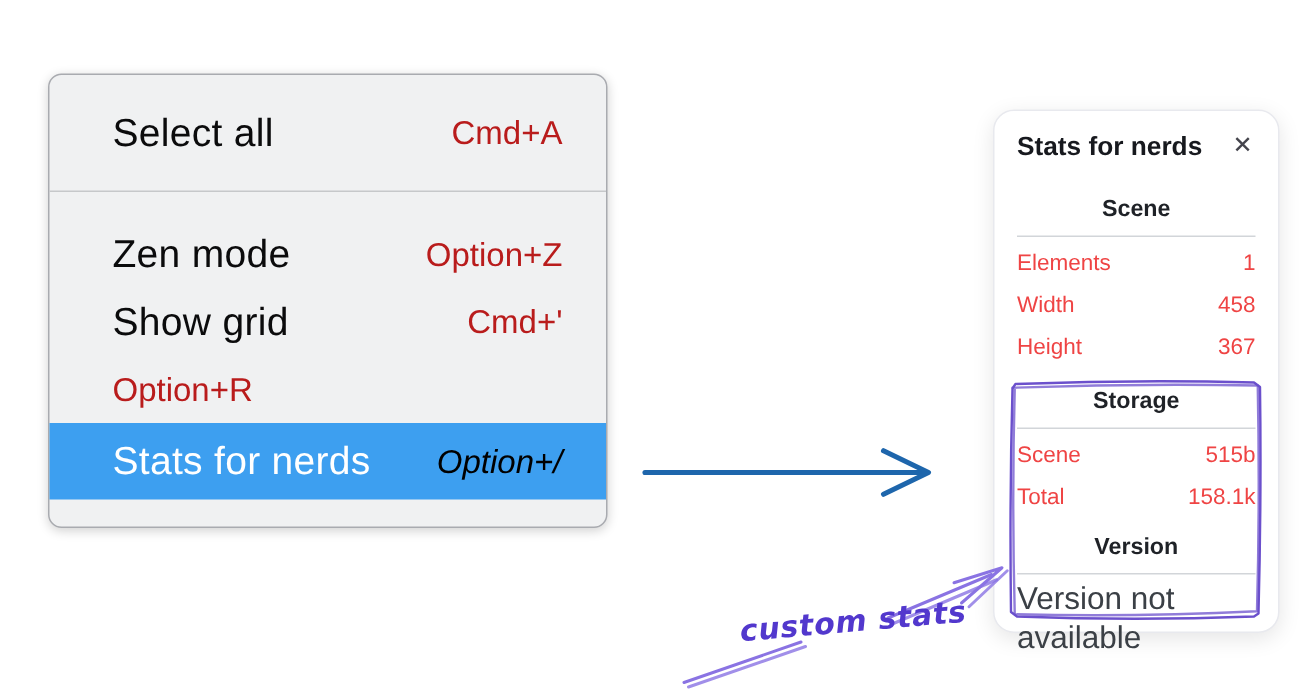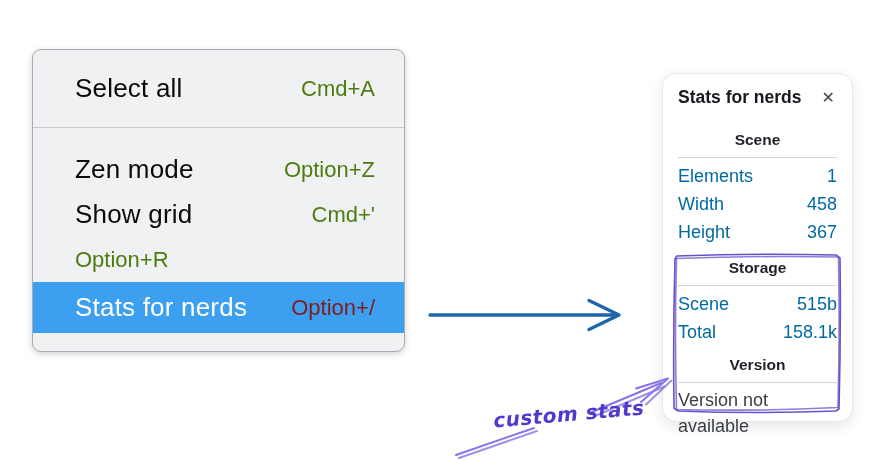--- a/index.html
+++ b/index.html
@@ -14,43 +14,43 @@
     box-shadow:0 2px 7px rgba(0,0,0,.18);
   }
   .menu-row {
     display:flex; justify-content:space-between; align-items:center;
     padding:0 29px 0 42px; height:45px;text-align:right;
   }
   .menu-row.first { height:77px; }
   .menu-divider { border:0; border-top:1px solid #c6c8ca; }
   .menu-group { padding-top:19px; }
   .menu-label { font-size:26px; color:#0b0b0c; letter-spacing:.2px; }
-  .menu-shortcut { font-size:22px; color:#4d7c0f; }
+  .menu-shortcut { font-size:22px; color:#b91c1c; }
   .menu-row.selected { background:#3d9ff0; height:51px; }
   .menu-row.selected .menu-label { color:#ffffff; }
-  .menu-row.selected .menu-shortcut { color:#7f1d1d; }
+  .menu-row.selected .menu-shortcut { color:#000000;font-style:italic; }
 
   
   .panel {
     position:absolute; left:662px; top:73px; width:191px; height:349px;
     background:#ffffff; border:1px solid #e8e9ee; border-radius:14px;
     box-shadow:0 4px 14px rgba(0,0,0,.10);
     padding:13px 15px 0 15px; color:#3b4046;
   }
   .panel-header { display:flex; justify-content:space-between; align-items:center; }
   .panel-title { font-size:17.5px; font-weight:bold; color:#17191e; }
   .panel-close { font-size:16px; color:#44444c; line-height:1; cursor:default; padding:1px 2px; }
   .sec-title { text-align:center; font-weight:bold; font-size:15.5px; color:#1f2227; }
   .sec-title.scene   { margin-top:23px; }
   .sec-title.storage { margin-top:13px; }
   .sec-title.version { margin-top:10px; }
   .sec-hr { border:0; border-top:1px solid #d2d5d9; margin:8px 0 4px 0; }
-  .stat-row { display:flex; justify-content:space-between; font-size:18px;
-              line-height:28px; color:#0369a1;text-align:center; }
-  .panel-note { font-size:18px; color:#3b4046; line-height:26px; margin-top:4px; }
+  .stat-row { display:flex; justify-content:space-between; font-size:15px;
+              line-height:28px; color:#ef4444;text-align:center; }
+  .panel-note { font-size:21px; color:#3b4046; line-height:26px; margin-top:4px; }
 
   
   .overlay { position:absolute; left:0; top:0; width:873px; height:461px; pointer-events:none; }
 
   .annotation-text {
     position:absolute; left:493px; top:402px;
     font-family:"DejaVu Sans", sans-serif; font-style:italic; font-weight:600;
     font-size:20px; color:#5238cd; letter-spacing:.5px;
     transform:rotate(-5deg); white-space:nowrap;
   }

